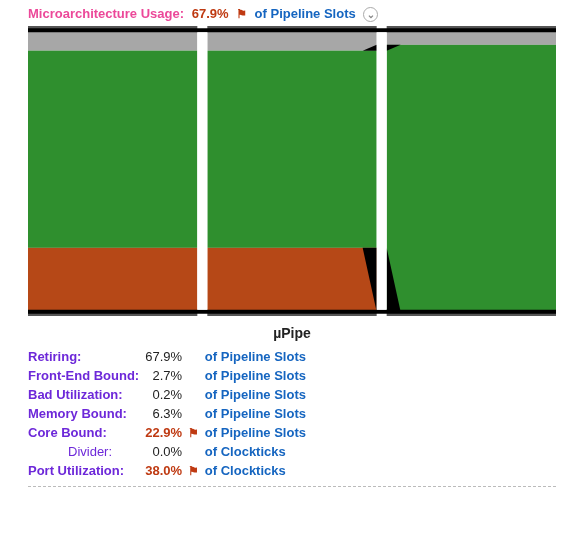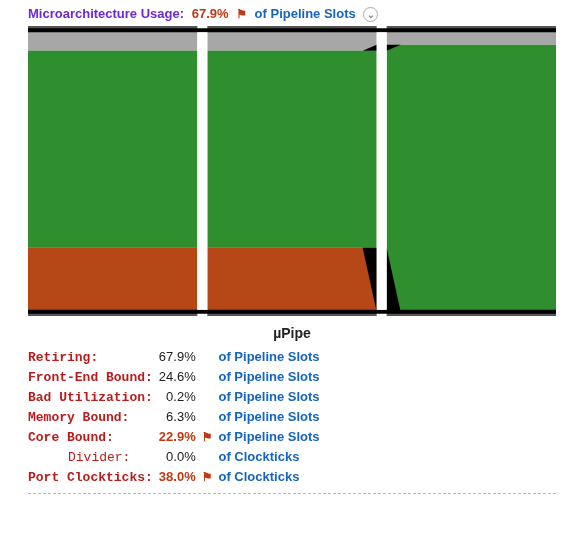--- a/index.html
+++ b/index.html
@@ -8,21 +8,21 @@
     padding: 6px 6px 6px 28px;
     font-family: Arial, Helvetica, sans-serif;
     font-size: 13px;
     width: 562px;
     color: #222;
   }
   .header {
     font-weight: bold;
     margin-bottom: 4px;
   }
-  .header .label { color: #6d28d9; }
+  .header .label { color: #ec4899; }
   .header .value { color: #bf3a12; margin-left:4px;}
   .header .flag { color: #bf3a12; margin: 0 4px; font-size:12px;}
   .header .unit { color: #1565c0; font-weight:bold; cursor:pointer;}
   .header .chev {
     display:inline-block;
     width:15px; height:15px;
     border:1px solid #aaa;
     border-radius:50%;
     color:#888;
     font-size:10px;
@@ -40,21 +40,21 @@
     text-align:center;
     font-size:14px;
     font-weight:bold;
     margin: 6px 0 6px 0;
   }
   .tbl {
     border-collapse: collapse;
     font-size:13px;
   }
   .tbl td { padding: 2px 6px 2px 0; vertical-align:baseline; white-space:nowrap;}
-  .tbl .lbl { color:#b91c1c; font-weight:bold; cursor:pointer;font-family:Liberation Mono, monospace; }
+  .tbl .lbl { color:#6d28d9; font-weight:bold; cursor:pointer; }
   .tbl .lbl.sub { font-weight:normal;margin-left:40px; }
   .tbl .val { text-align:right; }
   .tbl .val.hot { color:#bf3a12; font-weight:bold;}
   .tbl .flag { color:#bf3a12; font-weight:bold; width:14px; font-size:12px;}
   .tbl .unit { color:#1565c0; font-weight:bold; cursor:pointer;}
   .ind1 { padding-left:22px;}
   .ind2 { padding-left:44px;}
   .dots {
     margin-top:6px;
     border-top: 1px dashed #bbb;
@@ -106,21 +106,21 @@
 <table class="tbl">
     <tbody id="tblbody">
       <tr>
         <td class=""><span class="lbl">Retiring:</span></td>
         <td class="val ">67.9%</td>
         <td class="flag"></td>
         <td><span class="unit">of Pipeline Slots</span></td>
       </tr>
       <tr>
         <td class=""><span class="lbl">Front-End Bound:</span></td>
-        <td class="val ">24.6%</td>
+        <td class="val ">2.7%</td>
         <td class="flag"></td>
         <td><span class="unit">of Pipeline Slots</span></td>
       </tr>
       <tr>
         <td class=""><span class="lbl">Bad Utilization:</span></td>
         <td class="val ">0.2%</td>
         <td class="flag"></td>
         <td><span class="unit">of Pipeline Slots</span></td>
       </tr>
       <tr>
@@ -135,21 +135,21 @@
         <td class="flag">⚑</td>
         <td><span class="unit">of Pipeline Slots</span></td>
       </tr>
       <tr>
         <td class="ind2"><span class="lbl sub">Divider:</span></td>
         <td class="val ">0.0%</td>
         <td class="flag"></td>
         <td><span class="unit">of Clockticks</span></td>
       </tr>
       <tr>
-        <td class="ind2"><span class="lbl">Port Clockticks:</span></td>
+        <td class="ind2"><span class="lbl">Port Utilization:</span></td>
         <td class="val hot">38.0%</td>
         <td class="flag">⚑</td>
         <td><span class="unit">of Clockticks</span></td>
       </tr>
     </tbody>
   </table>
 
 <div class="dots"></div>
 
 

